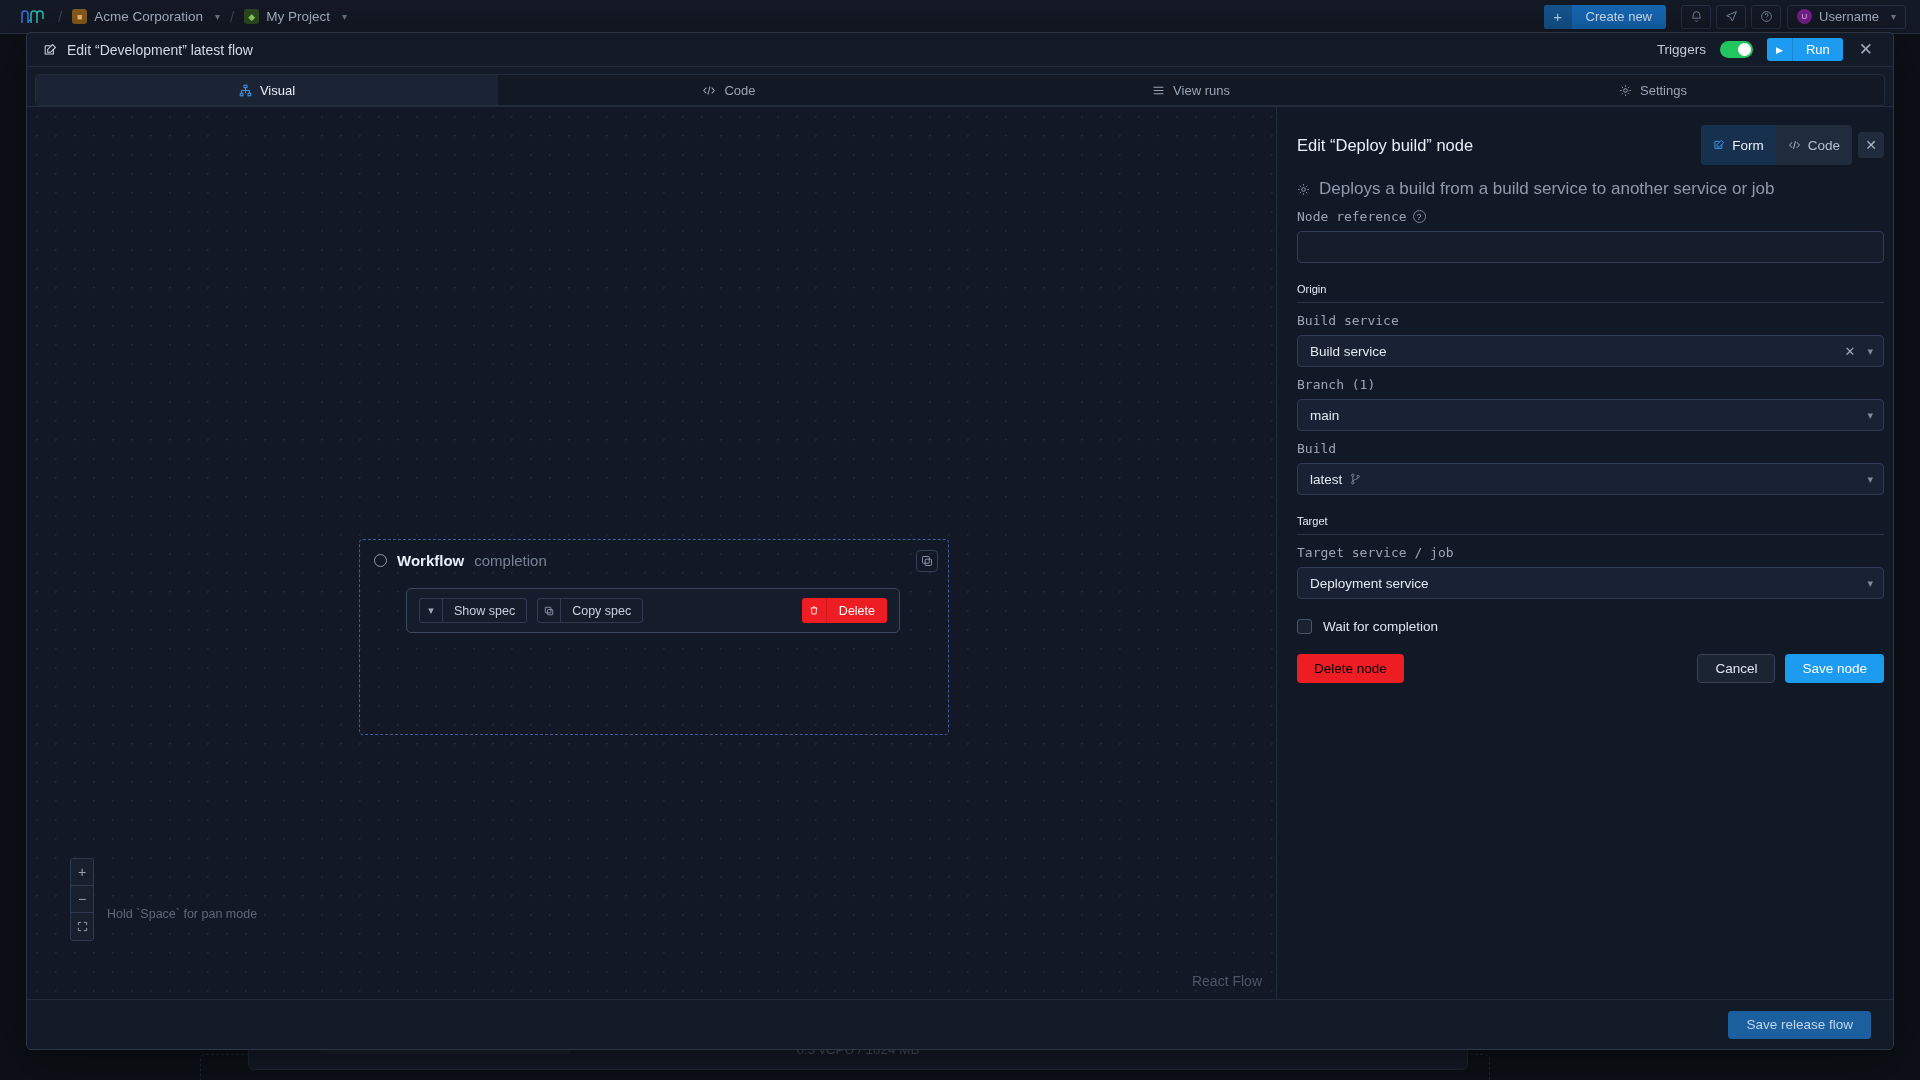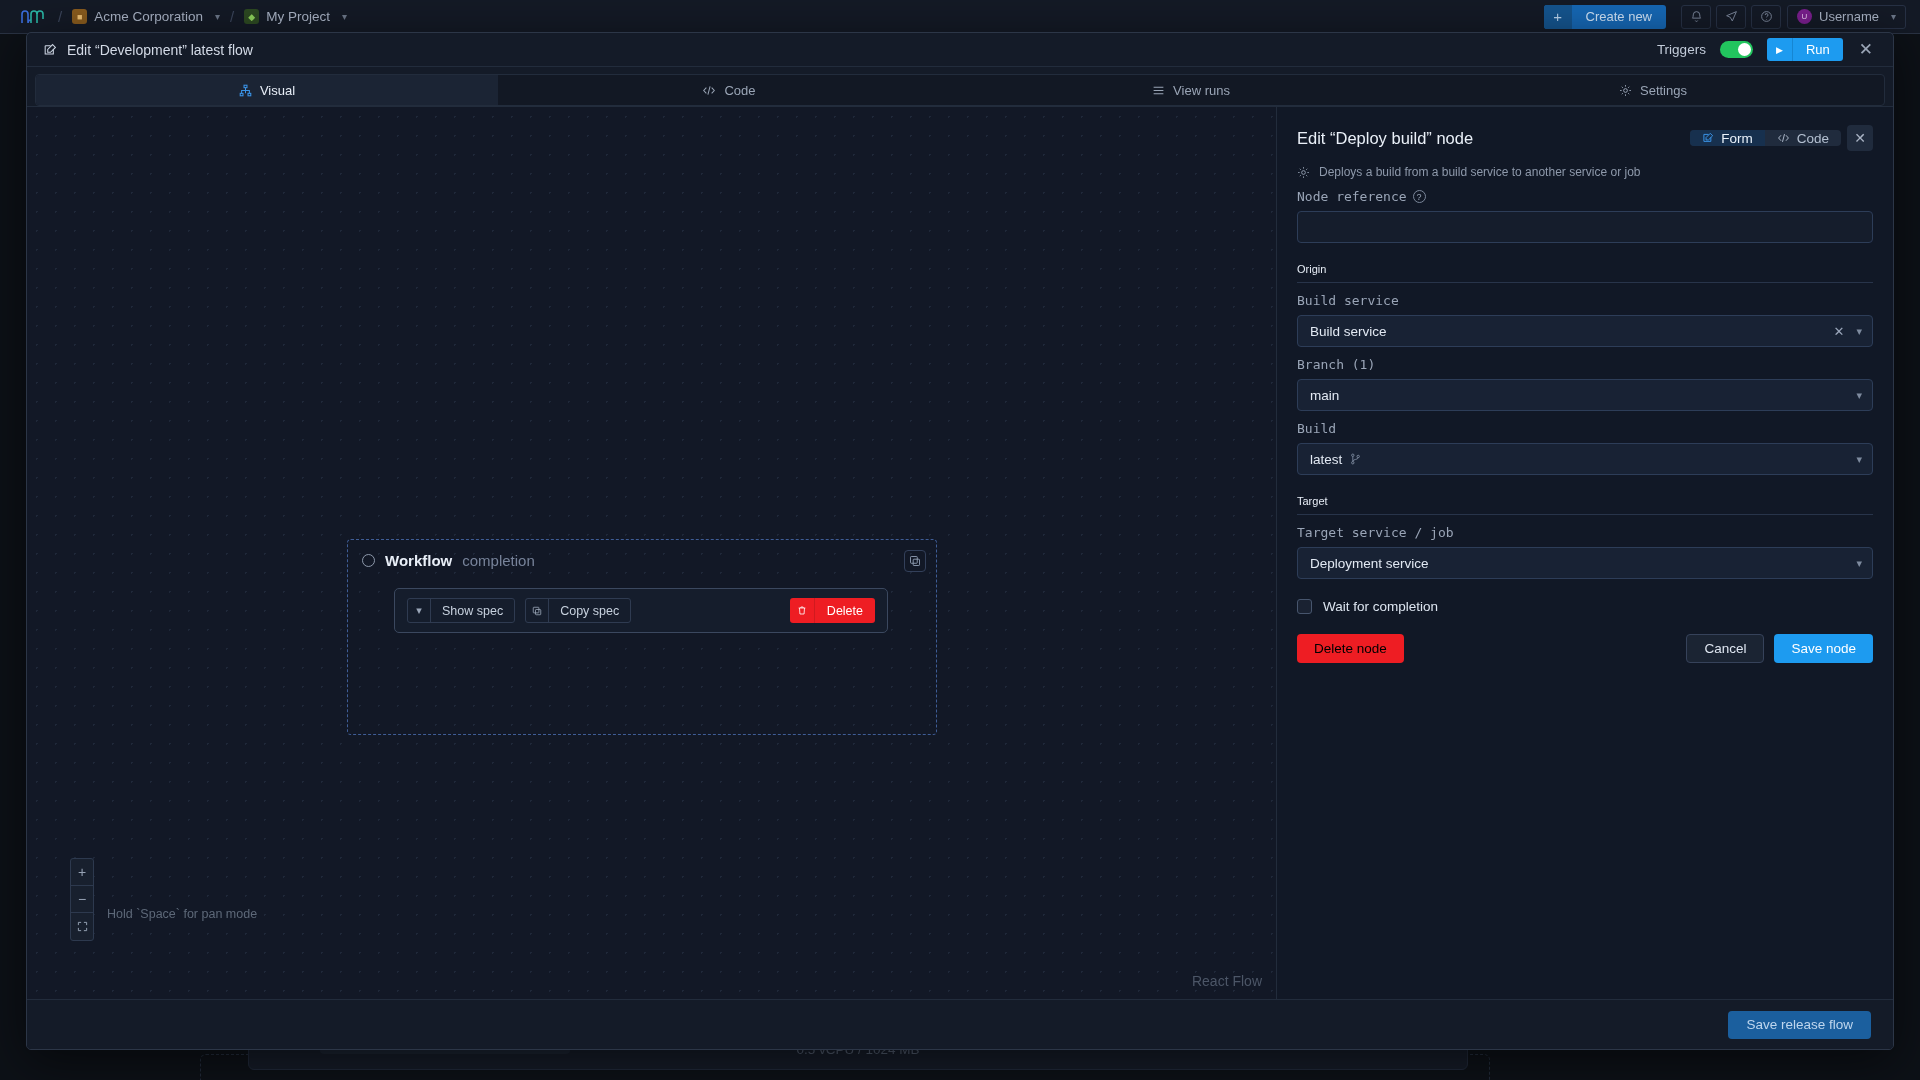--- a/index.html
+++ b/index.html
@@ -146,21 +146,21 @@
   
   .canvas {
     position: relative; flex: 1; min-width: 0;
     background-color: #121826;
     background-image: radial-gradient(#1f2839 1px, transparent 1px);
     background-size: 19px 19px;
     border-top: 1px solid #222c3c;
     overflow: hidden;
   }
   .group-box {
-    position: absolute; left: 320px; top: 432px; width: 590px; height: 196px;
+    position: absolute; left: 332px; top: 432px; width: 590px; height: 196px;
     border: 1px dashed #3f5d96; border-radius: 4px;
   }
   .group-head {
     display: flex; align-items: center; gap: 10px;
     padding: 12px 0 0 14px; font-size: 15px;
   }
   .radio-ring {
     width: 13px; height: 13px; border-radius: 50%;
     border: 1.6px solid #8d98ab; display: inline-block;
   }
@@ -220,43 +220,43 @@
   }
   .reactflow-mark {
     position: absolute; right: 14px; bottom: 10px;
     color: #4c5667; font-size: 14px;
   }
 
   
   .panel {
     width: 617px; flex: 0 0 617px;
     background: #111826; border-left: 1px solid #222c3c; border-top: 1px solid #222c3c;
-    padding: 18px 20px 0 20px;
+    padding: 18px 9px 0 20px;
   }
   .panel-head { display: flex; align-items: center; }
   .panel-title { color: #eaf0f8; font-size: 16.5px; }
   .panel-head-right { margin-left: auto; display: flex; align-items: center; gap: 6px; }
   .segctl {
     display: flex; background: #1b2troll; border-radius: 4px; overflow: hidden;
     background: #202b3d;
   }
   .segctl .sb {
     display: flex; align-items: center; gap: 7px;
-    height: 16px; padding: 0 12px; font-size: 13.5px; color: #b4c0d1;
+    height: 40px; padding: 0 12px; font-size: 13.5px; color: #b4c0d1;
   }
   .segctl .sb.on { background: #17304e; color: #e9f1fa; }
   .segctl .sb.on .si { color: #3b94e8; }
   .panel-x {
     width: 26px; height: 26px; border-radius: 4px; background: #202b3d;
     display: flex; align-items: center; justify-content: center;
     color: #aab4c5; font-size: 14px;
   }
   .panel-desc {
     display: flex; align-items: center; gap: 9px;
-    margin-top: 14px; color: #8e99ab; font-size: 12px;
+    margin-top: 14px; color: #8e99ab; font-size: 17px;
   }
   .fld-label {
     margin-top: 10px; color: #9aa5b7; font-size: 13px;
     font-family: "DejaVu Sans Mono", monospace;
     display: flex; align-items: center; gap: 6px;
   }
   .q-ico {
     width: 13px; height: 13px; border-radius: 50%; border: 1px solid #7b879a;
     font-size: 9px; display: flex; align-items: center; justify-content: center;
     color: #9aa5b7; font-family: "Liberation Sans", sans-serif;

